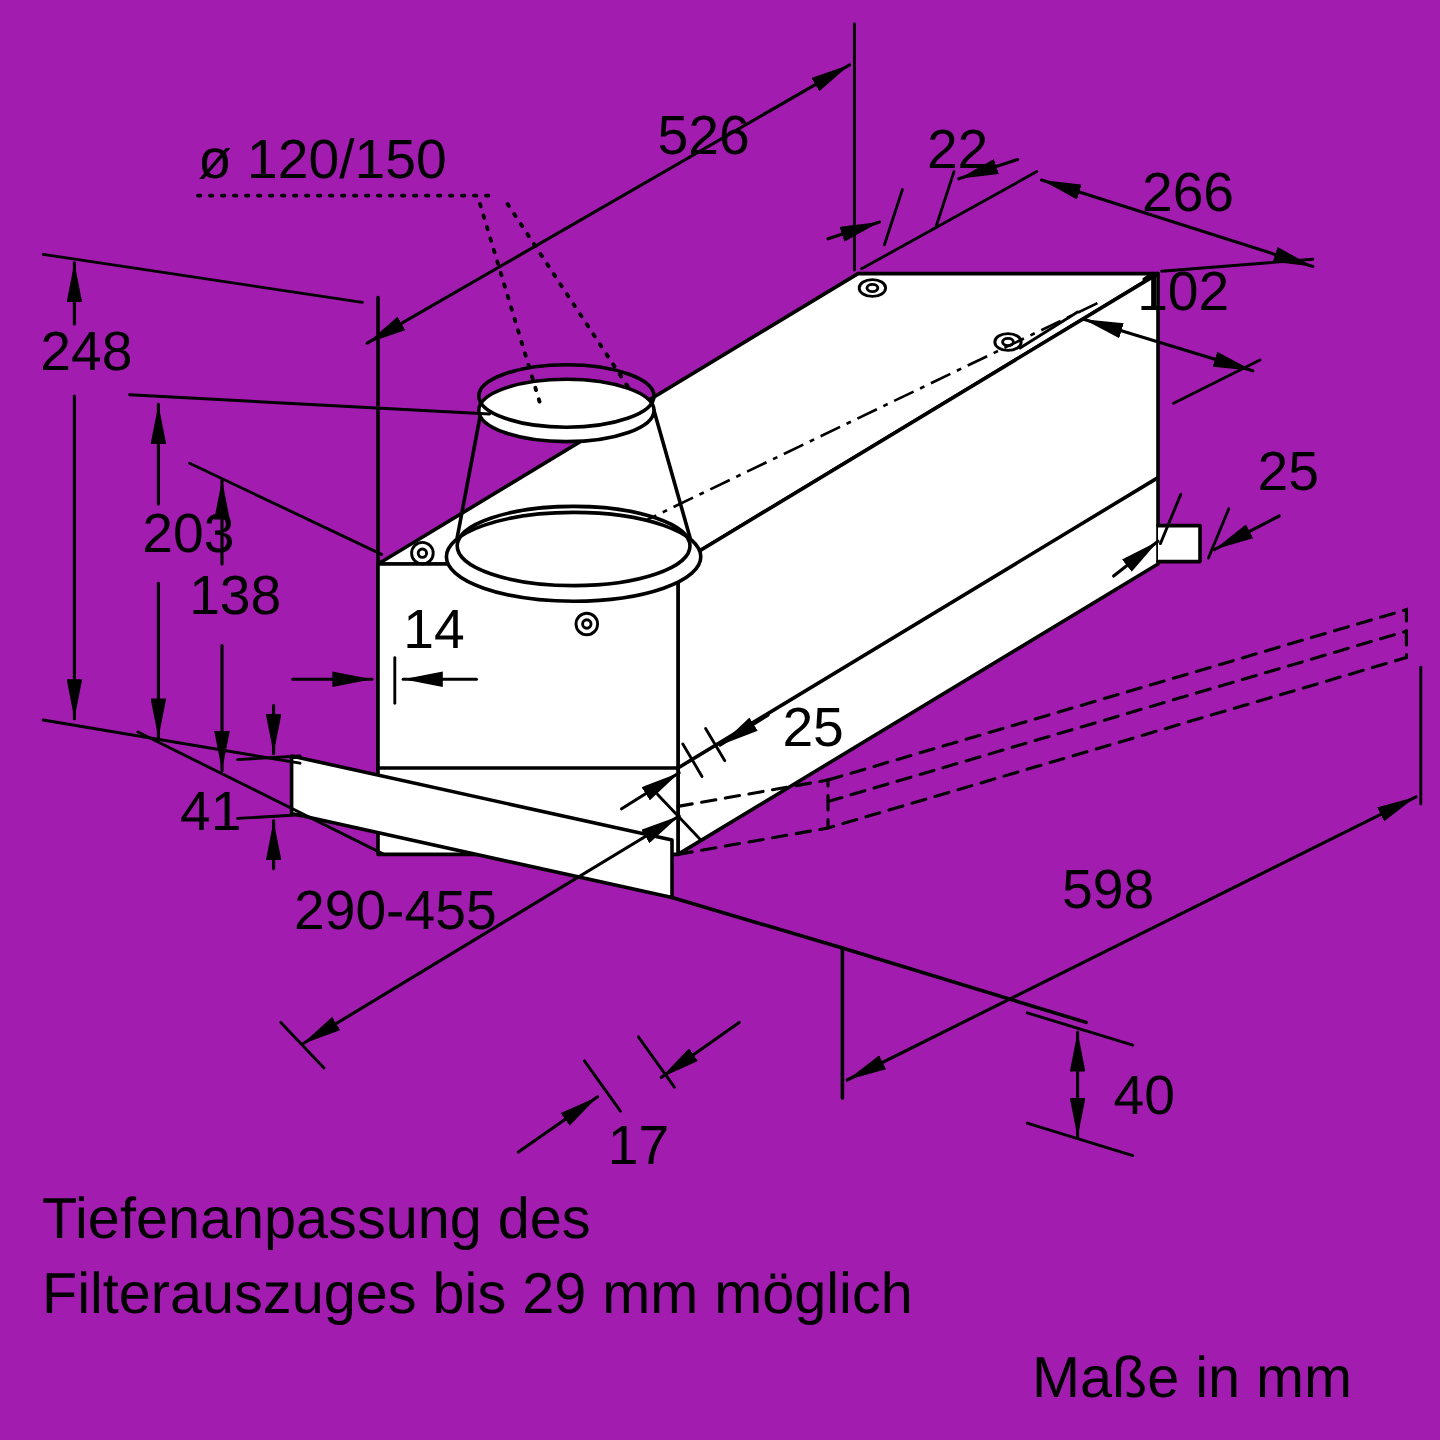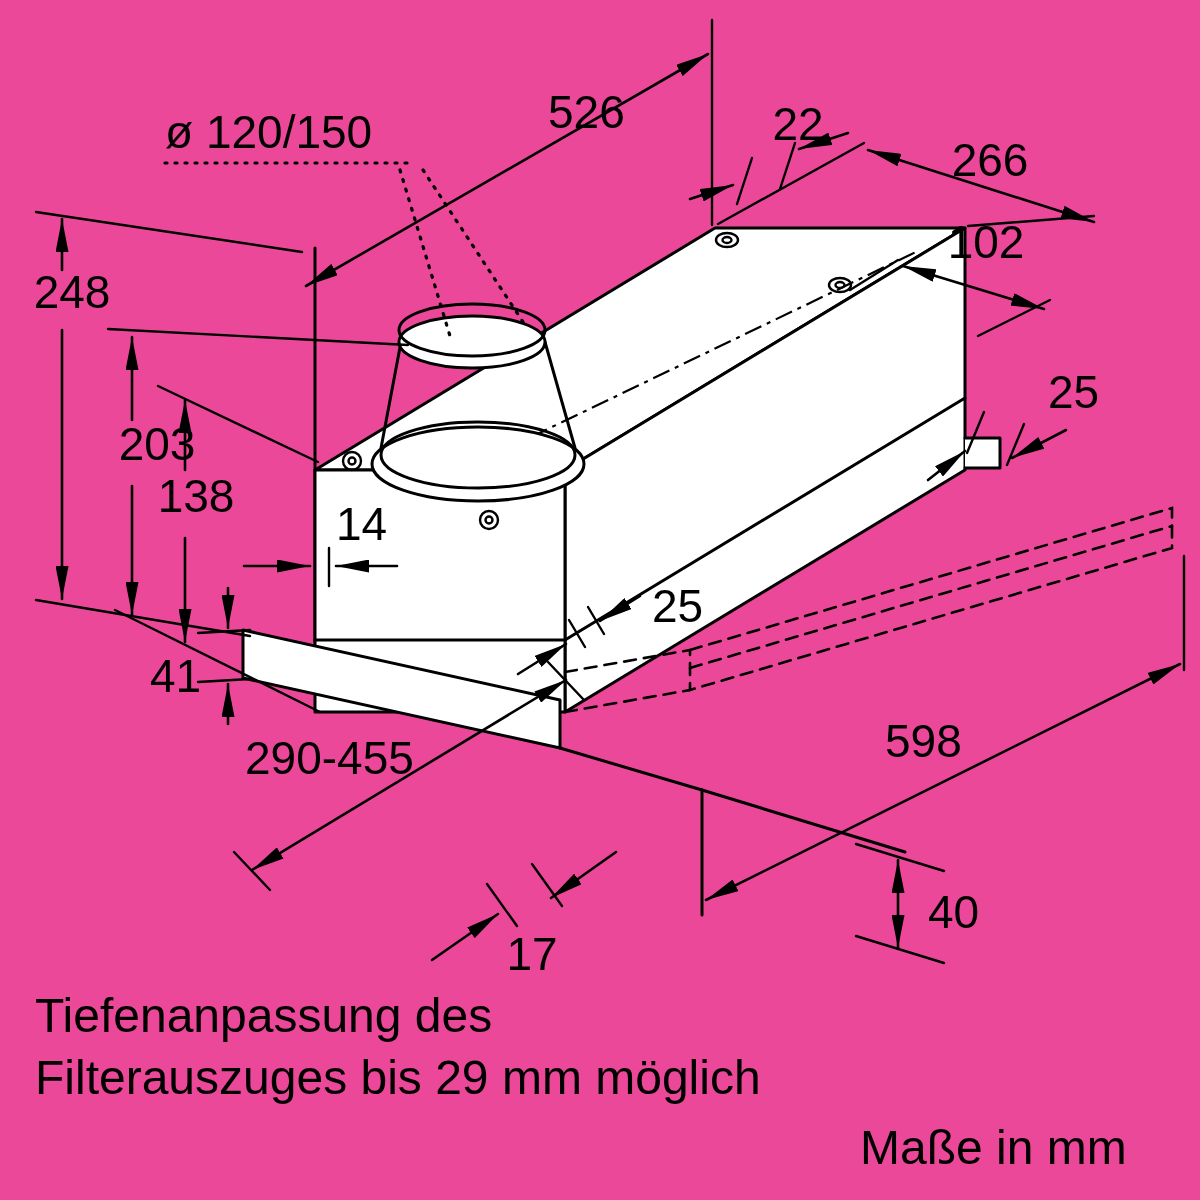--- a/index.html
+++ b/index.html
@@ -7,21 +7,21 @@
     padding: 0;
     background: #ffffff;
     width: 1200px;
     height: 1200px;
     font-family: "Liberation Sans", sans-serif;
   }
   .canvas-wrap {
     width: 1200px;
     height: 1200px;
     position: relative;
-    background: #ec4899;
+    background: #a21caf;
   }
   svg { display: block; }
   
   .edge    { stroke: #000; stroke-width: 3;   fill: none; stroke-linecap: round; stroke-linejoin: round; }
   .thin    { stroke: #000; stroke-width: 2.4; fill: none; stroke-linecap: round; }
   .dim     { stroke: #000; stroke-width: 2.6; fill: none; stroke-linecap: round; }
   .dashed  { stroke: #000; stroke-width: 2.6; fill: none; stroke-dasharray: 12 8; stroke-linecap: round; }
   .dashdot { stroke: #000; stroke-width: 2.2; fill: none; stroke-dasharray: 18 6 4 6; }
   .dotted  { stroke: #000; stroke-width: 3.2; fill: none; stroke-dasharray: 2 8; stroke-linecap: round; }
   .whiteface { fill: #ffffff; }

